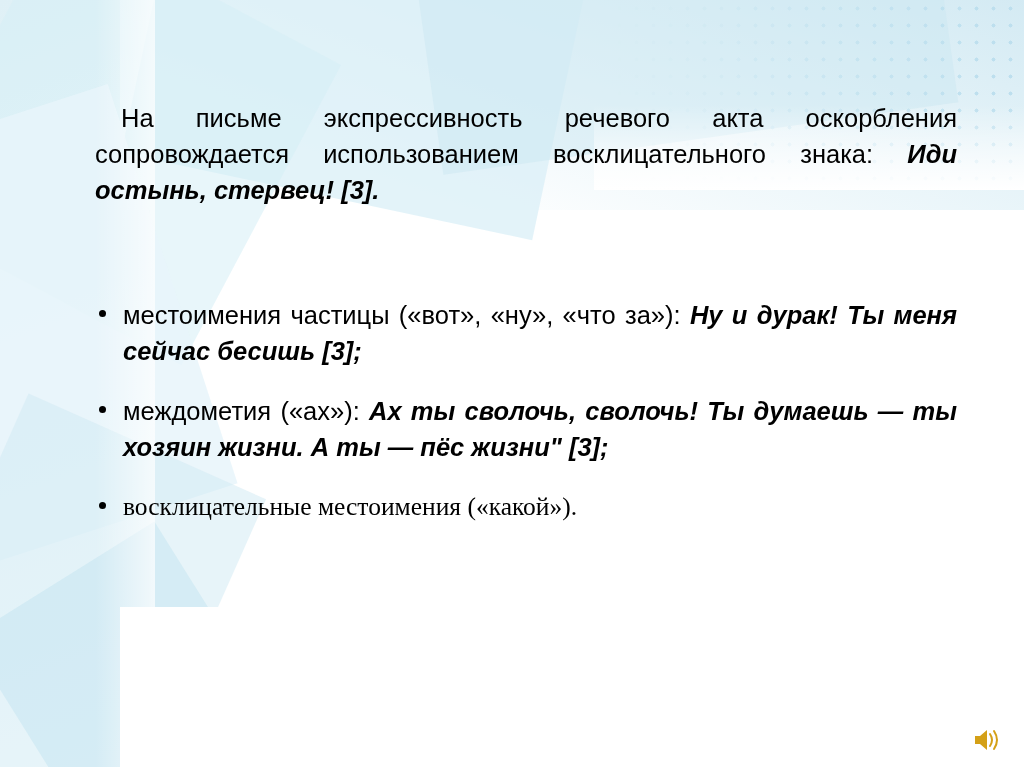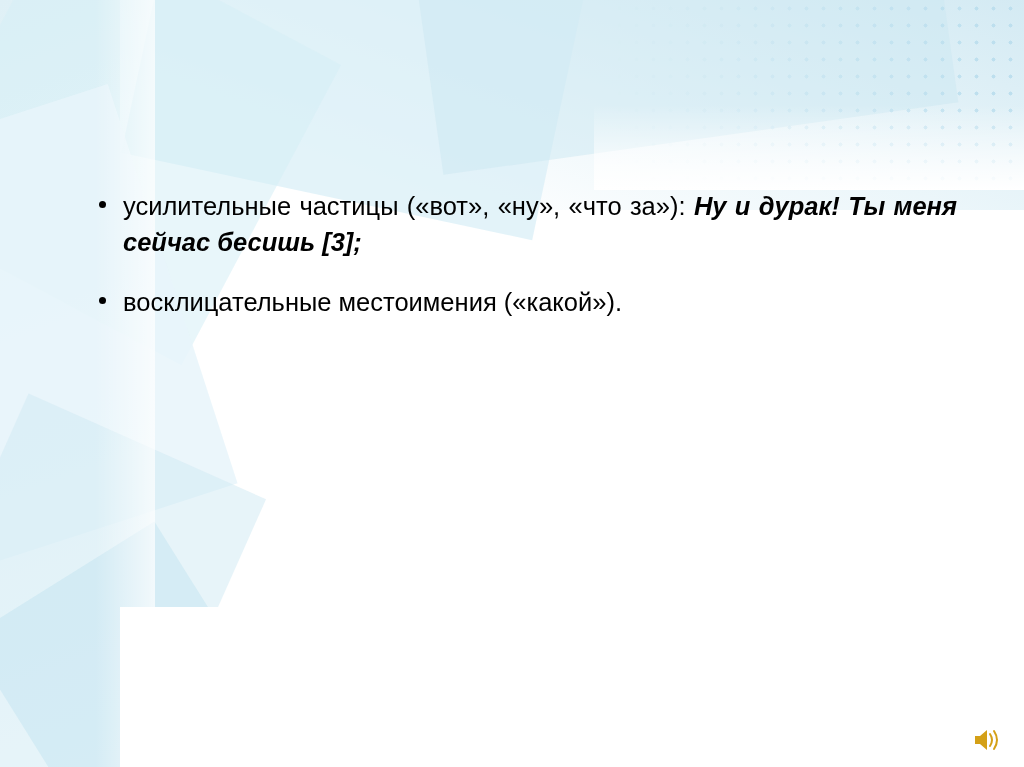--- a/index.html
+++ b/index.html
@@ -176,20 +176,21 @@
     margin: 0 0 24px 0;
     padding-left: 28px;
     color: #000000;
     font-size: 25.5px;
     line-height: 1.42;
     text-align: justify;
   }
   .bullets li:last-child {
     margin-bottom: 0;
     text-align: left;
+    font-family: Liberation Serif, serif;
   }
   .bullets li .bullet-dot {
     position: absolute;
     left: 4px;
     top: 13px;
     width: 7px;
     height: 7px;
     background: #000000;
     border-radius: 50%;
   }
@@ -218,27 +219,31 @@
     <div class="tri-c"></div>
     <div class="tri-d"></div>
     <div class="dots"></div>
     <div class="dots-fade"></div>
     <div class="edge-white"></div>
     <div class="bottom-white"></div>
   </div>
 
   <div class="content">
 
+    <p class="para"><span>На письме экспрессивность речевого акта оскорбления сопровождается использованием восклицательного знака: </span><span class="it">Иди остынь, стервец! [3].</span></p>
 
     <div class="gap"></div>
 
 
     <ul class="bullets">
       <li>
-        <span class="bullet-dot"></span><span>усилительные частицы («вот», «ну», «что за»): </span><span class="it">Ну и дурак! Ты меня сейчас бесишь [3];</span>
+        <span class="bullet-dot"></span><span>местоимения частицы («вот», «ну», «что за»): </span><span class="it">Ну и дурак! Ты меня сейчас бесишь [3];</span>
+      </li>
+      <li>
+        <span class="bullet-dot"></span><span>междометия («ах»): </span><span class="it">Ах ты сволочь, сволочь! Ты думаешь — ты хозяин жизни. А ты — пёс жизни" [3];</span>
       </li>
       <li>
         <span class="bullet-dot"></span><span>восклицательные местоимения («какой»).</span>
       </li>
     </ul>
 
   </div>
 
   <div class="speaker">
     <svg width="30" height="26" viewBox="0 0 30 26" xmlns="http://www.w3.org/2000/svg">

